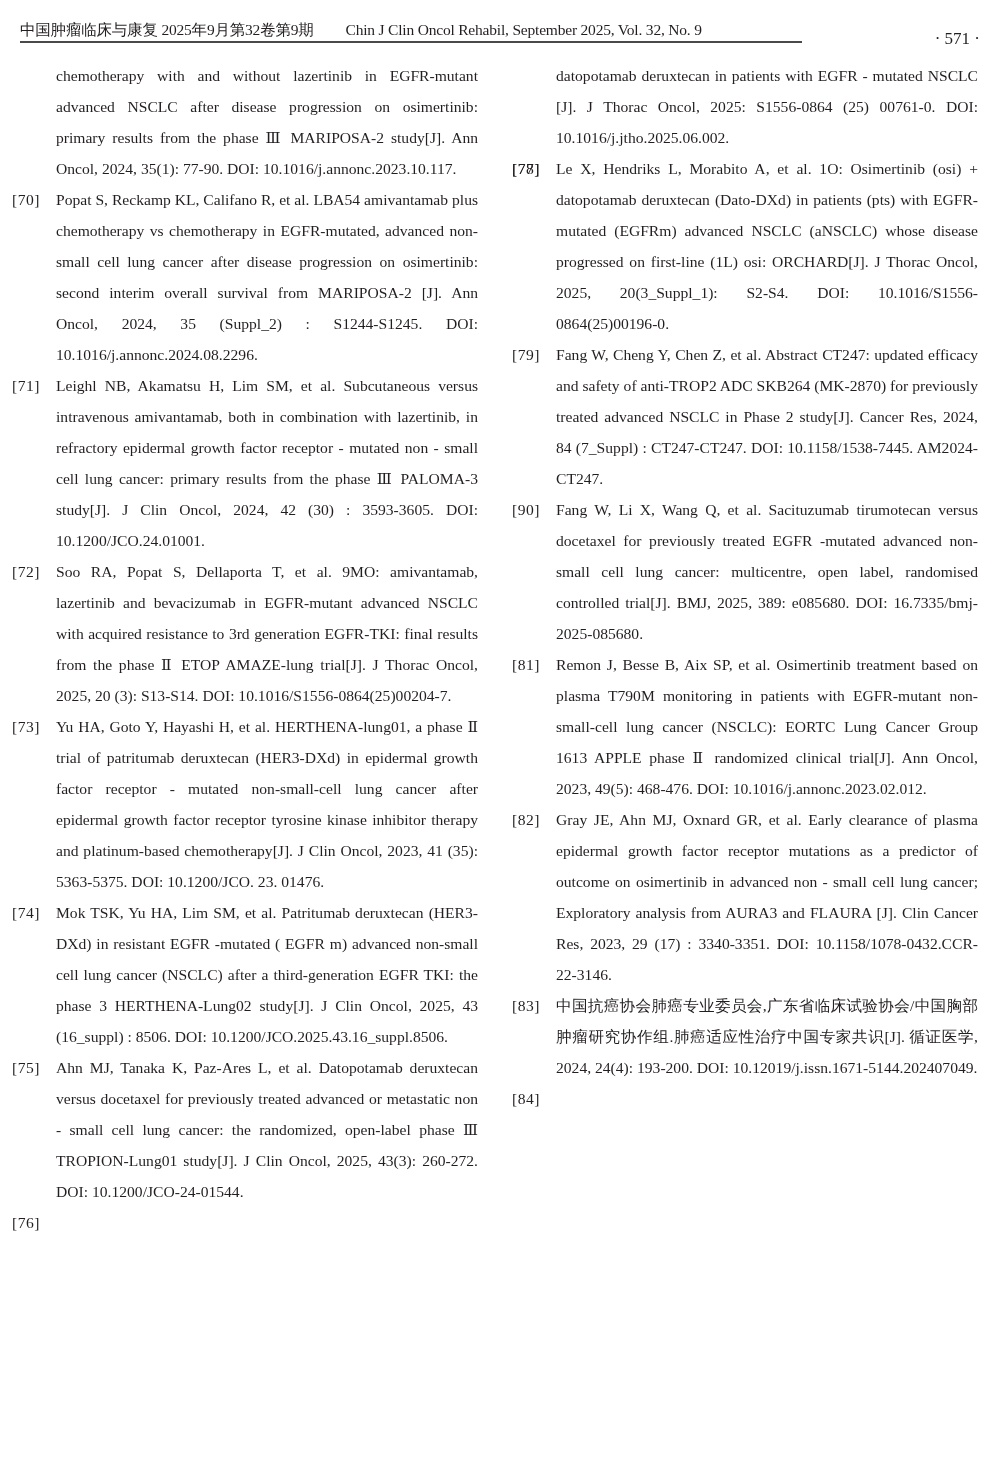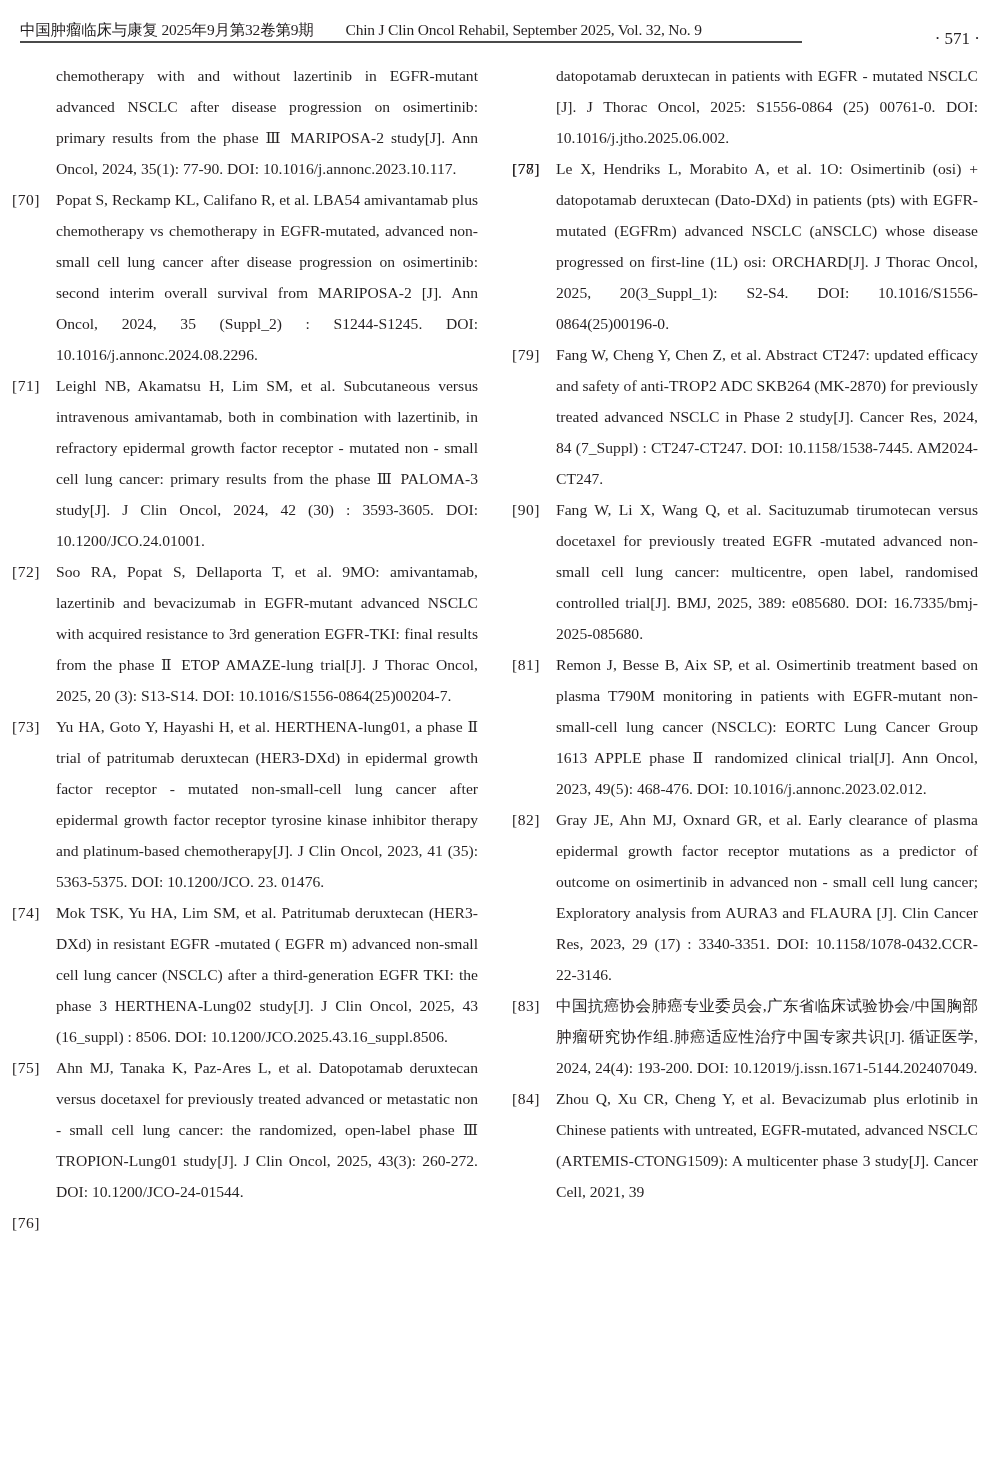--- a/index.html
+++ b/index.html
@@ -115,15 +115,14 @@
   <div class="ref">
       <span class="num">[82]</span>
       <span class="text">Gray JE, Ahn MJ, Oxnard GR, et al. Early clearance of plasma epidermal growth factor receptor mutations as a predictor of outcome on osimertinib in advanced non - small cell lung cancer; Exploratory analysis from AURA3 and FLAURA [J]. Clin Cancer Res, 2023, 29 (17) : 3340-3351. DOI: 10.1158/1078-0432.CCR-22-3146.</span>
     </div>
   <div class="ref">
       <span class="num">[83]</span>
       <span class="text">中国抗癌协会肺癌专业委员会,广东省临床试验协会/中国胸部肿瘤研究协作组.肺癌适应性治疗中国专家共识[J]. 循证医学, 2024, 24(4): 193-200. DOI: 10.12019/j.issn.1671-5144.202407049.</span>
     </div>
   <div class="ref">
       <span class="num">[84]</span>
-      <span class="text">Zhou Q, Xu CR, Cheng Y, et al. Bevacizumab plus erlotinib in Chinese patients with untreated, EGFR-mutated, advanced NSCLC (ARTEMIS-CTONG1509): A multicenter phase 3 study[J]. Cancer Cell, 2021, 39</span>
     </div>
 </div>
 
 </body></html>

